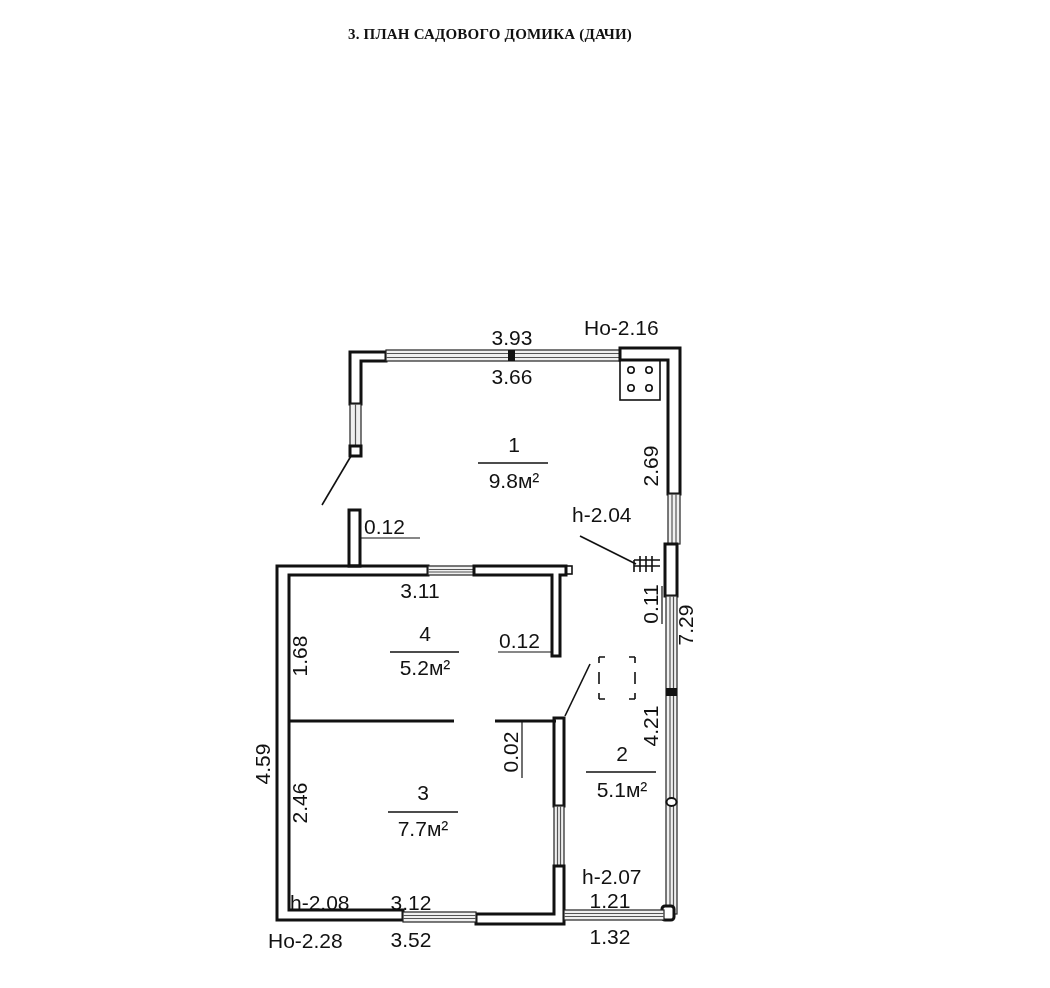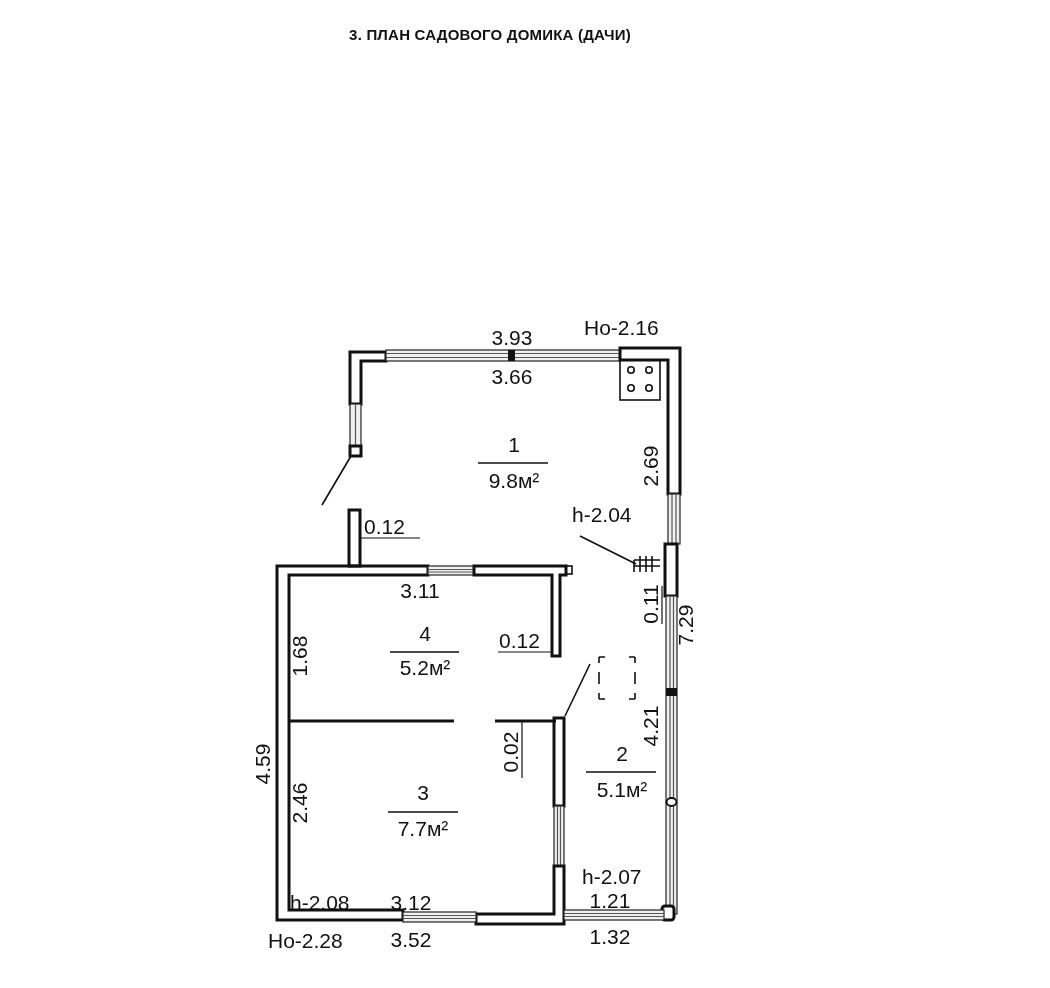--- a/index.html
+++ b/index.html
@@ -1,19 +1,19 @@
 <!DOCTYPE html>
 <html><head>
   <meta charset="utf-8">
   <style>
     html, body { margin: 0; padding: 0; background: #ffffff; }
     body { width: 1050px; height: 988px; position: relative; overflow: hidden; }
     .title {
       position: absolute; left: 0; top: 26px; width: 980px; text-align: center;
-      font-family: Liberation Sans, sans-serif;
+      font-family: Liberation Serif, serif;
       font-weight: bold; font-size: 15px; color: #111; letter-spacing: 0.2px;
     }
     svg { position: absolute; left: 0; top: 0; }
     .lbl { font-family: "Liberation Sans", "DejaVu Sans", sans-serif; font-size: 21px; fill: #111; }
     .wall { fill: none; stroke: #111; stroke-width: 3; }
     .thin { fill: none; stroke: #111; stroke-width: 1.6; }
     .win { stroke: #555; stroke-width: 1.2; }
     .winbg { fill: #f0f0f0; stroke: #222; stroke-width: 1.2; }
   </style>
 </head>

